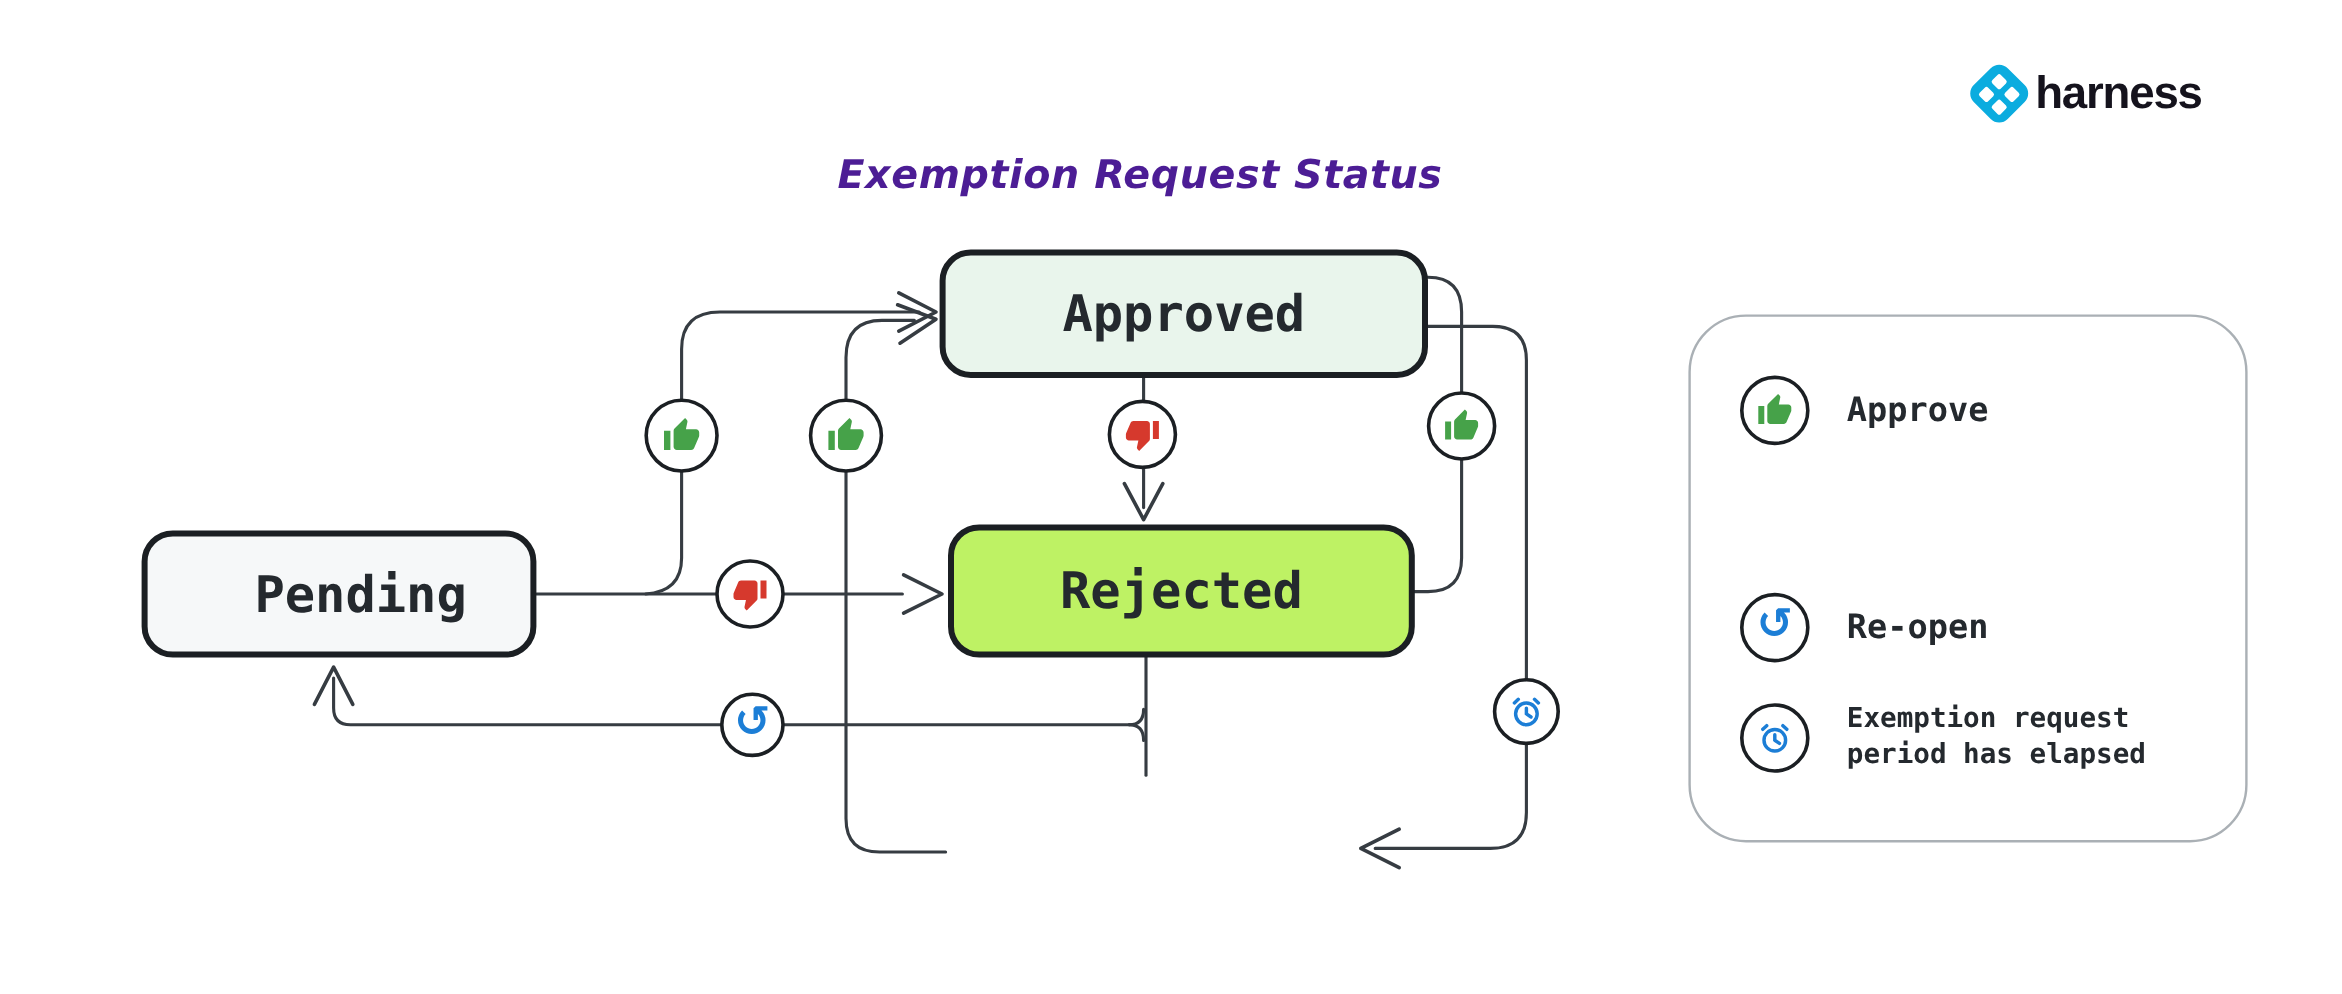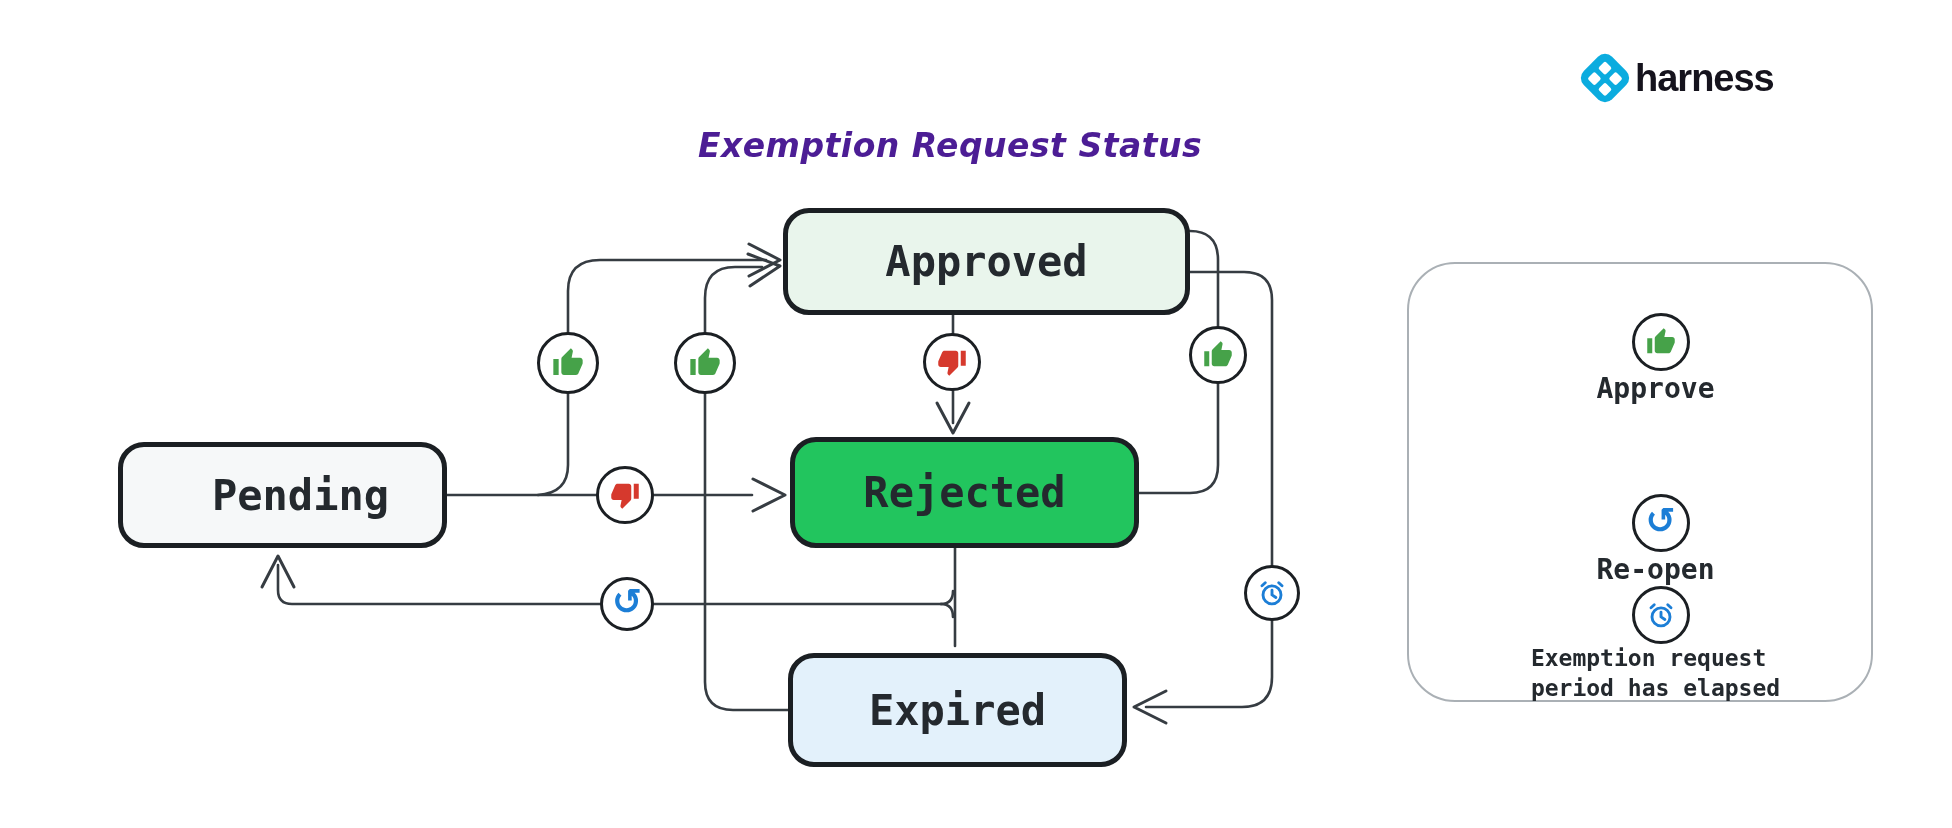--- a/index.html
+++ b/index.html
@@ -23,21 +23,21 @@
     position:absolute;
     border:5px solid #1b1f23;
     border-radius:26px;
     display:flex;align-items:center;justify-content:center;
     font-family:"DejaVu Sans Mono", monospace;
     font-weight:bold;font-size:42px;color:#24292e;
     box-sizing:border-box;
   }
   .state-pending {left:118px;top:442px;width:329px;height:106px;background:#f6f8f9;padding-left:36px;}
   .state-approved{left:783px;top:208px;width:407px;height:107px;background:#e9f5ec;}
-  .state-rejected{left:790px;top:437px;width:349px;height:111px;background:#22c55e;}
+  .state-rejected{left:790px;top:437px;width:389px;height:111px;background:#bef264;}
   .state-expired {left:788px;top:653px;width:339px;height:114px;background:#e3f1fb;}
 
   .badge{
     position:absolute;
     background:#ffffff;
     border:3.2px solid #1b1f23;
     border-radius:50%;
     display:flex;align-items:center;justify-content:center;
     box-sizing:border-box;
   }
@@ -45,31 +45,31 @@
     font-family:"DejaVu Sans", sans-serif;
     color:#1c7ed6;font-weight:bold;font-size:36px;line-height:1;
     transform:translateY(-2px);
     display:block;
   }
   .legend-panel{
     position:absolute;left:1407px;top:262px;width:466px;height:440px;
     border:2.5px solid #aab0b5;border-radius:48px;box-sizing:border-box;
     background:#ffffff;
   }
-  .legend-row{position:absolute;left:0;width:100%;height:58px;display:flex;align-items:center;flex-direction:column;}
+  .legend-row{position:absolute;left:0;width:100%;height:58px;display:flex;align-items:center;}
   .legend-row .badge{position:relative;flex:0 0 auto;margin-left:41px;width:58px;height:58px;}
   .legend-label{
     margin-left:31px;
     font-family:"DejaVu Sans Mono", monospace;
     font-weight:bold;font-size:28px;color:#24292e;
     white-space:pre-line;line-height:1.3;
   }
   .legend-label.small{font-size:23px;}
 
-  .logo{position:absolute;left:1577px;top:50px;display:flex;align-items:center;}
+  .logo{position:absolute;left:1638px;top:50px;display:flex;align-items:center;}
   .logo-mark{
     position:relative;width:40px;height:40px;margin:8px 10px 8px 8px;
     background:#0bacdf;border-radius:10px;transform:rotate(45deg);
     display:grid;grid-template-columns:10px 10px;grid-template-rows:10px 10px;
     gap:5px;align-content:center;justify-content:center;
   }
   .logo-hole{background:#ffffff;border-radius:2px;}
   .logo-word{
     font-family:"Liberation Sans", sans-serif;
     font-weight:bold;font-size:38px;color:#15131d;letter-spacing:-1px;
@@ -121,23 +121,20 @@
   </div>
 
   <div class="state state-pending">
     <span>Pending</span>
   </div>
   <div class="state state-approved">
     <span>Approved</span>
   </div>
   <div class="state state-rejected">
     <span>Rejected</span>
-  </div>
-  <div class="state state-expired">
-    <span>Expired</span>
   </div>
 
   <div class="badge" style="left:537px;top:332px;width:62px;height:62px;">
     <svg viewBox="0 0 24 24" width="32" height="32">
         <path fill="#46a249" d="M1 21h4V9H1v12zM23 10c0-1.1-.9-2-2-2h-6.31l.95-4.57.03-.32c0-.41-.17-.79-.44-1.06L14.17 1 7.58 7.59C7.22 7.95 7 8.45 7 9v10c0 1.1.9 2 2 2h9c.83 0 1.54-.5 1.84-1.22l3.02-7.05c.09-.23.14-.47.14-.73v-2z"></path>
       </svg>
   </div>
   <div class="badge" style="left:674px;top:332px;width:62px;height:62px;">
     <svg viewBox="0 0 24 24" width="32" height="32">
         <path fill="#46a249" d="M1 21h4V9H1v12zM23 10c0-1.1-.9-2-2-2h-6.31l.95-4.57.03-.32c0-.41-.17-.79-.44-1.06L14.17 1 7.58 7.59C7.22 7.95 7 8.45 7 9v10c0 1.1.9 2 2 2h9c.83 0 1.54-.5 1.84-1.22l3.02-7.05c.09-.23.14-.47.14-.73v-2z"></path>

